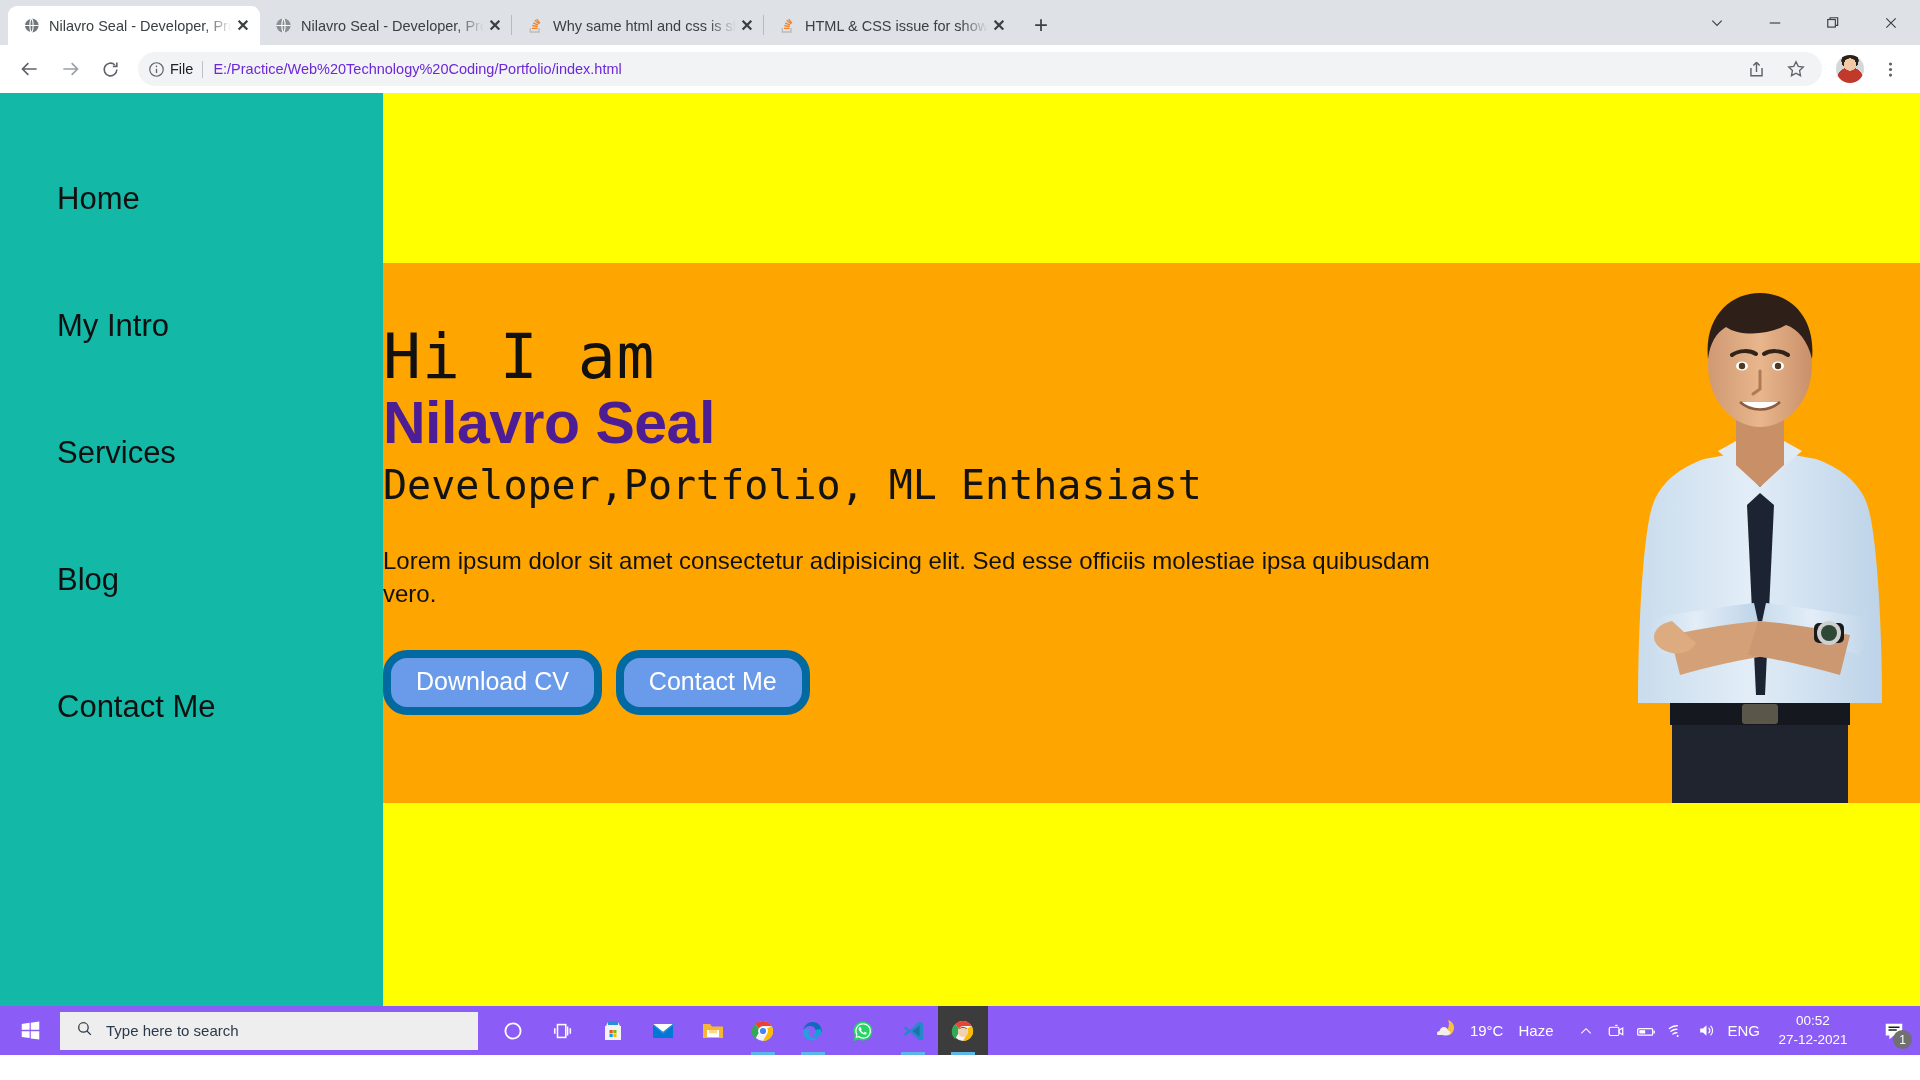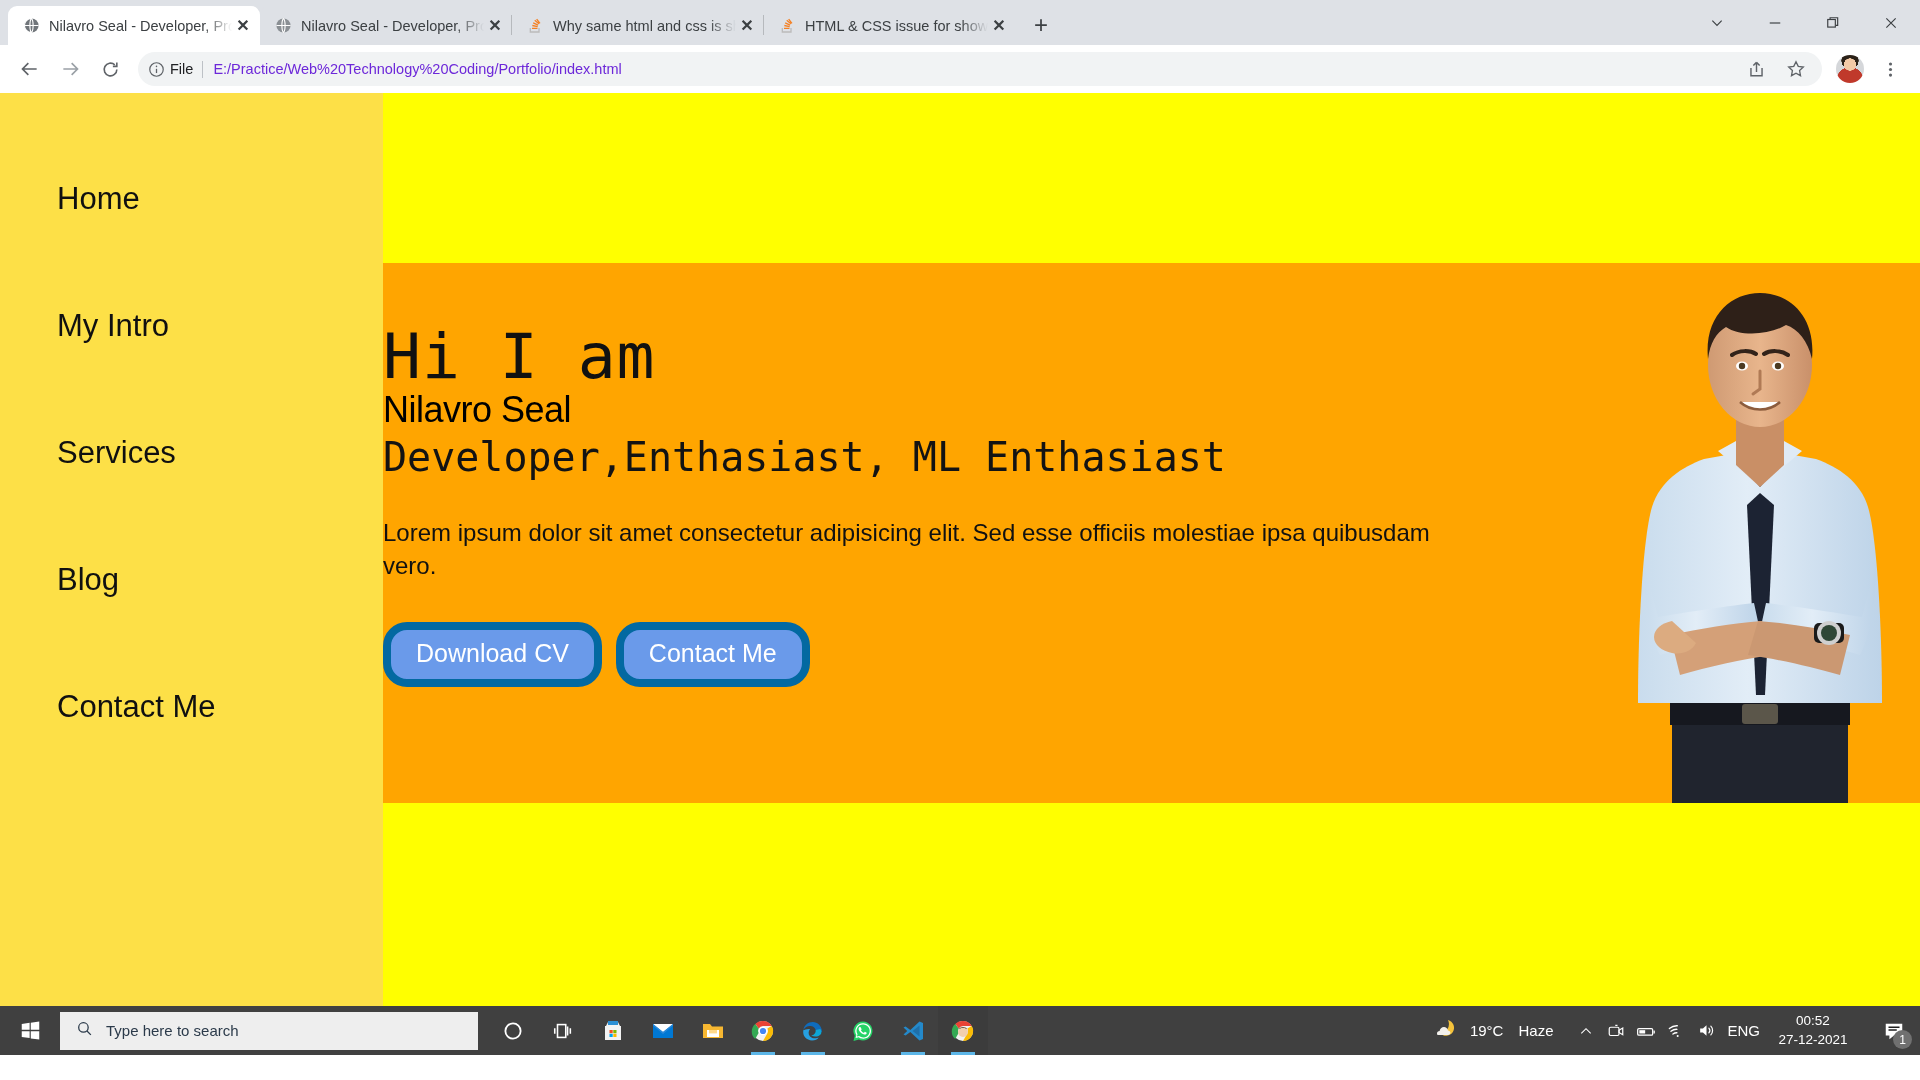--- a/index.html
+++ b/index.html
@@ -95,41 +95,41 @@
     overflow: hidden; flex: 0 0 28px;
   }
 
   
   .viewport {
     position: absolute; left: 0; top: 93px;
     width: 1920px; height: 938px; background: #ffff00;
     display: flex;
   }
   .sidebar {
-    width: 383px; height: 100%; background: #fde047;
+    width: 383px; height: 100%; background: #14b8a6;
     flex: 0 0 383px; padding-top: 88px;
   }
   .nav-item {
     font-size: 31px; color: #101010;
     padding: 0 0 0 57px; height: 127px;
     display: flex; align-items: flex-start;
   }
   .content { flex: 1 1 auto; position: relative; background: #ffff00; }
   .hero {
     position: absolute; left: 0; top: 170px; right: 0; height: 540px;
     background: #ffa500; overflow: hidden;
   }
   .hero-text { padding: 62px 0 0 0px; position: relative; z-index: 2; }
   .hi {
     font-family: "DejaVu Sans Mono", monospace;
     font-size: 63px; color: #111; line-height: 1.0;
     letter-spacing: 1px; font-weight: 400;
   }
   .name {
-    font-size: 36px; font-weight: normal; color: #000000;
+    font-size: 59px; font-weight: bold; color: #4c1d95;
     line-height: 1.22; letter-spacing: -0.5px;
   }
   .role {
     font-family: "DejaVu Sans Mono", monospace;
     font-size: 40px; color: #131313; line-height: 1.25;
   }
   .blurb {
     font-size: 24px; color: #111; line-height: 1.38;
     max-width: 1095px; margin-top: 34px;
   }
@@ -141,21 +141,21 @@
     padding: 11px 25px 13px; line-height: 1;
   }
   .hero-photo {
     position: absolute; right: 0; bottom: 0;
     width: 320px; height: 540px; z-index: 1;
   }
 
   
   .taskbar {
     position: absolute; left: 0; top: 1006px;
-    width: 1920px; height: 49px; background: #404040;
+    width: 1920px; height: 49px; background: #8b5cf6;
     display: flex; align-items: center;
   }
   .start {
     width: 60px; height: 49px; display: flex;
     align-items: center; justify-content: center;
   }
   .search-box {
     width: 418px; height: 38px; background: #eeeeee;
     display: flex; align-items: center; padding-left: 16px;
     flex: 0 0 418px;
@@ -397,21 +397,21 @@
           <path d="M250 372c-30-6-62-12-92-14l-10 34c30 4 64 12 92 20z" fill="#cb9872"></path>
           <path d="M72 358c-10 2-18 8-18 16s8 14 18 16 20-2 24-10z" fill="#dcab80"></path>
           <rect x="214" y="360" width="30" height="20" rx="5" fill="#1a1a1a"></rect>
           <circle cx="229" cy="370" r="12" fill="#cfcfcf"></circle>
             <circle cx="229" cy="370" r="8" fill="#2f4736"></circle>
         </svg>
 
         <div class="hero-text">
           <div class="hi">Hi I am</div>
           <div class="name">Nilavro Seal</div>
-          <div class="role">Developer,Enthasiast, ML Enthasiast</div>
+          <div class="role">Developer,Portfolio, ML Enthasiast</div>
           <p class="blurb">Lorem ipsum dolor sit amet consectetur adipisicing elit. Sed esse officiis molestiae ipsa quibusdam vero.</p>
           <div class="btn-row">
             <button class="btn">Download CV</button>
             <button class="btn">Contact Me</button>
           </div>
         </div>
       </section>
     </main>
   </div>
 

